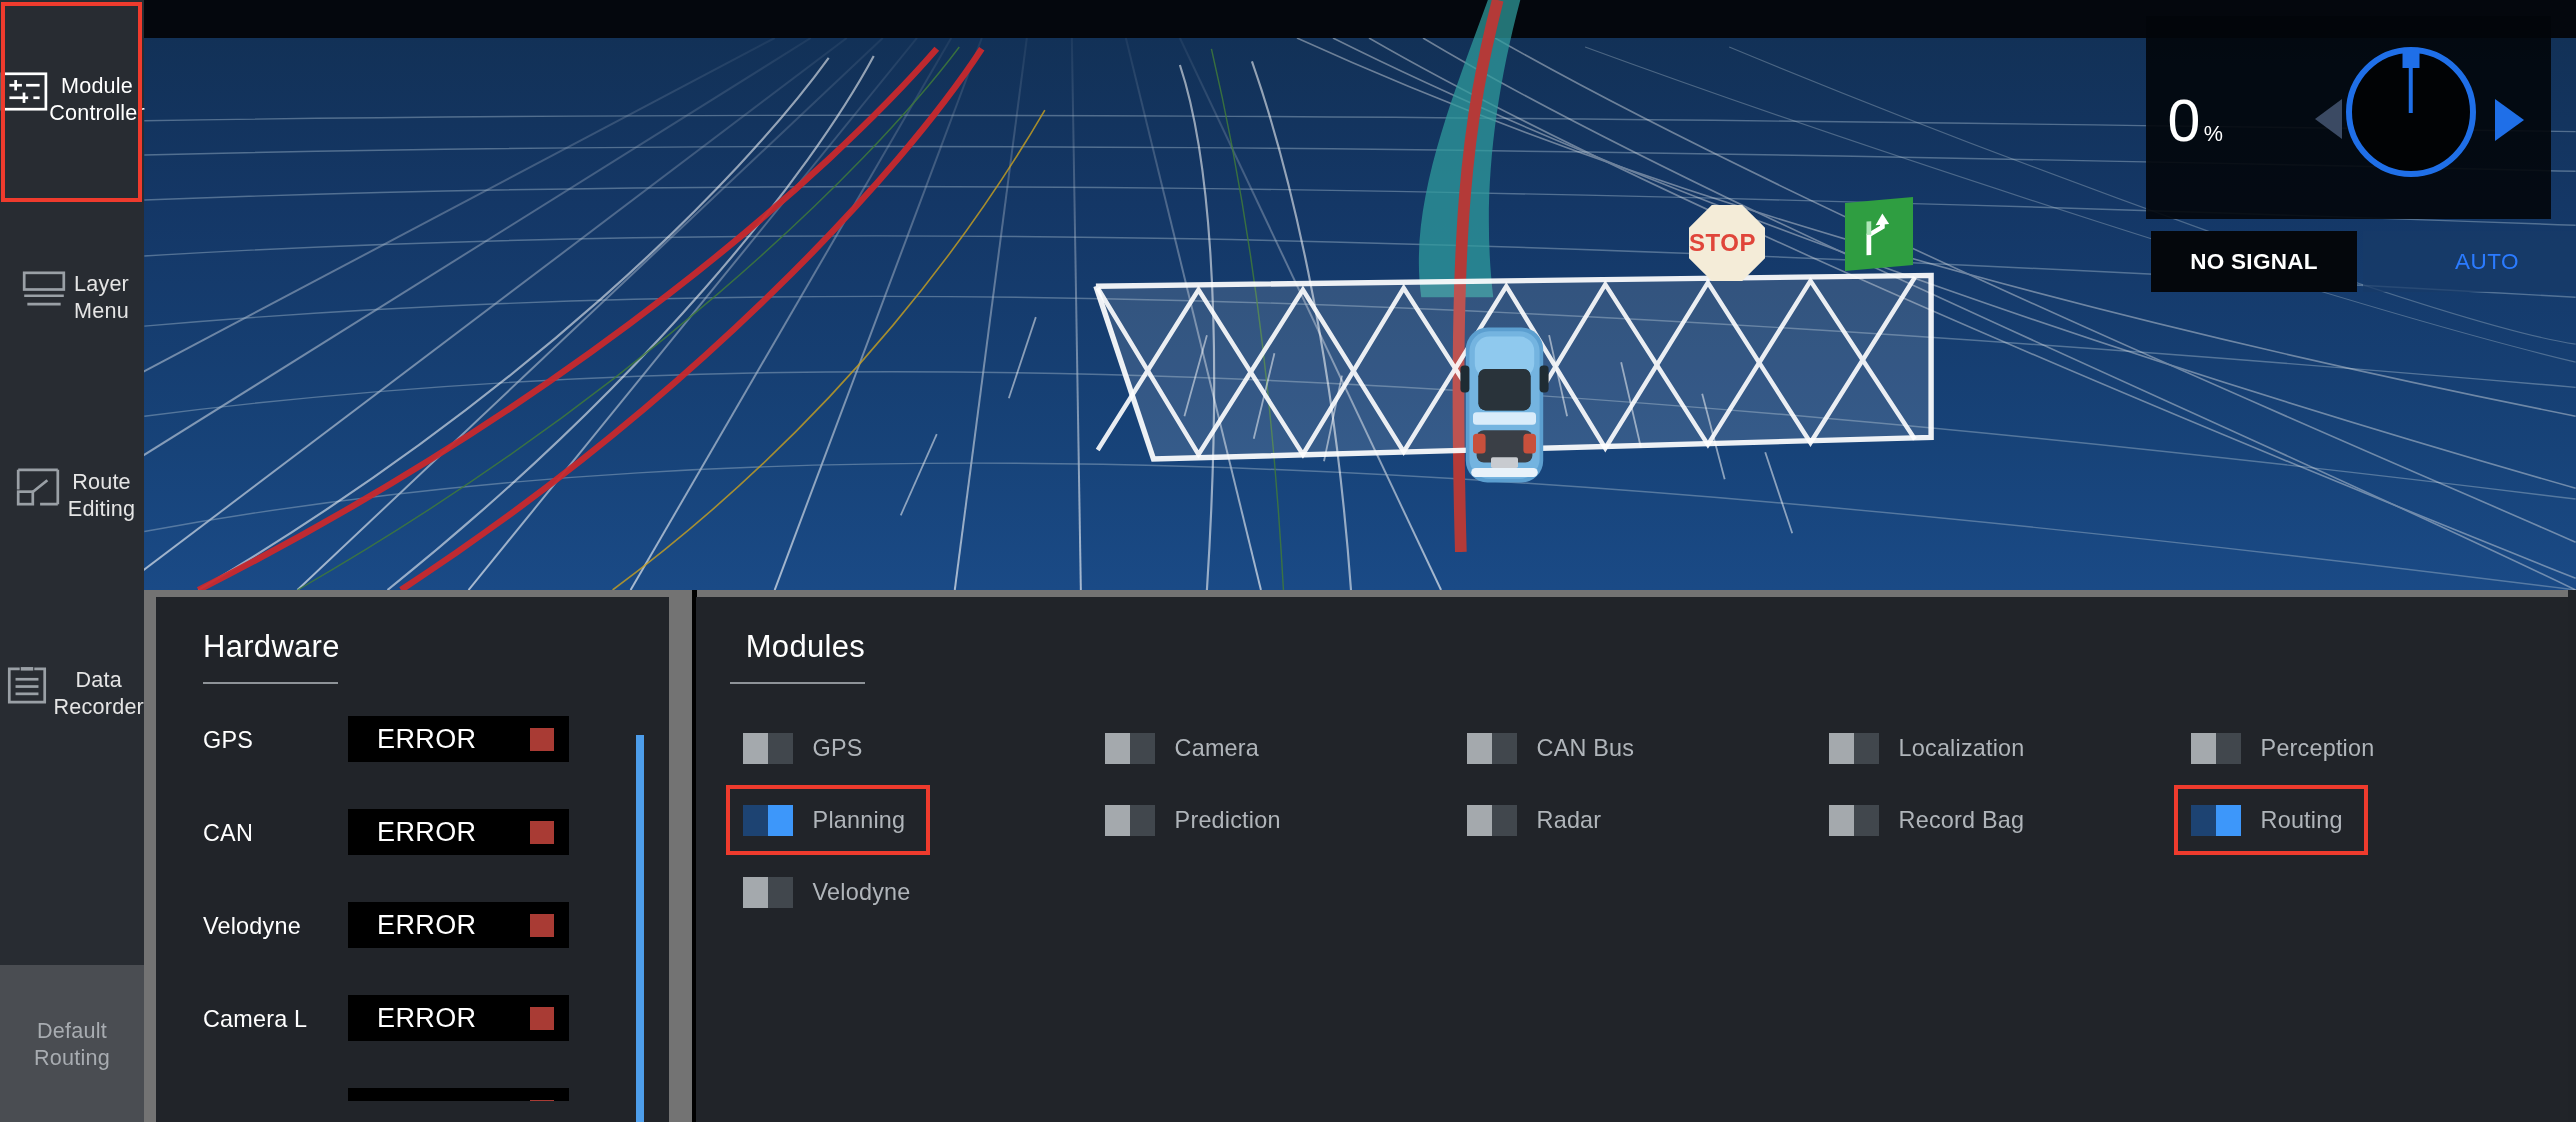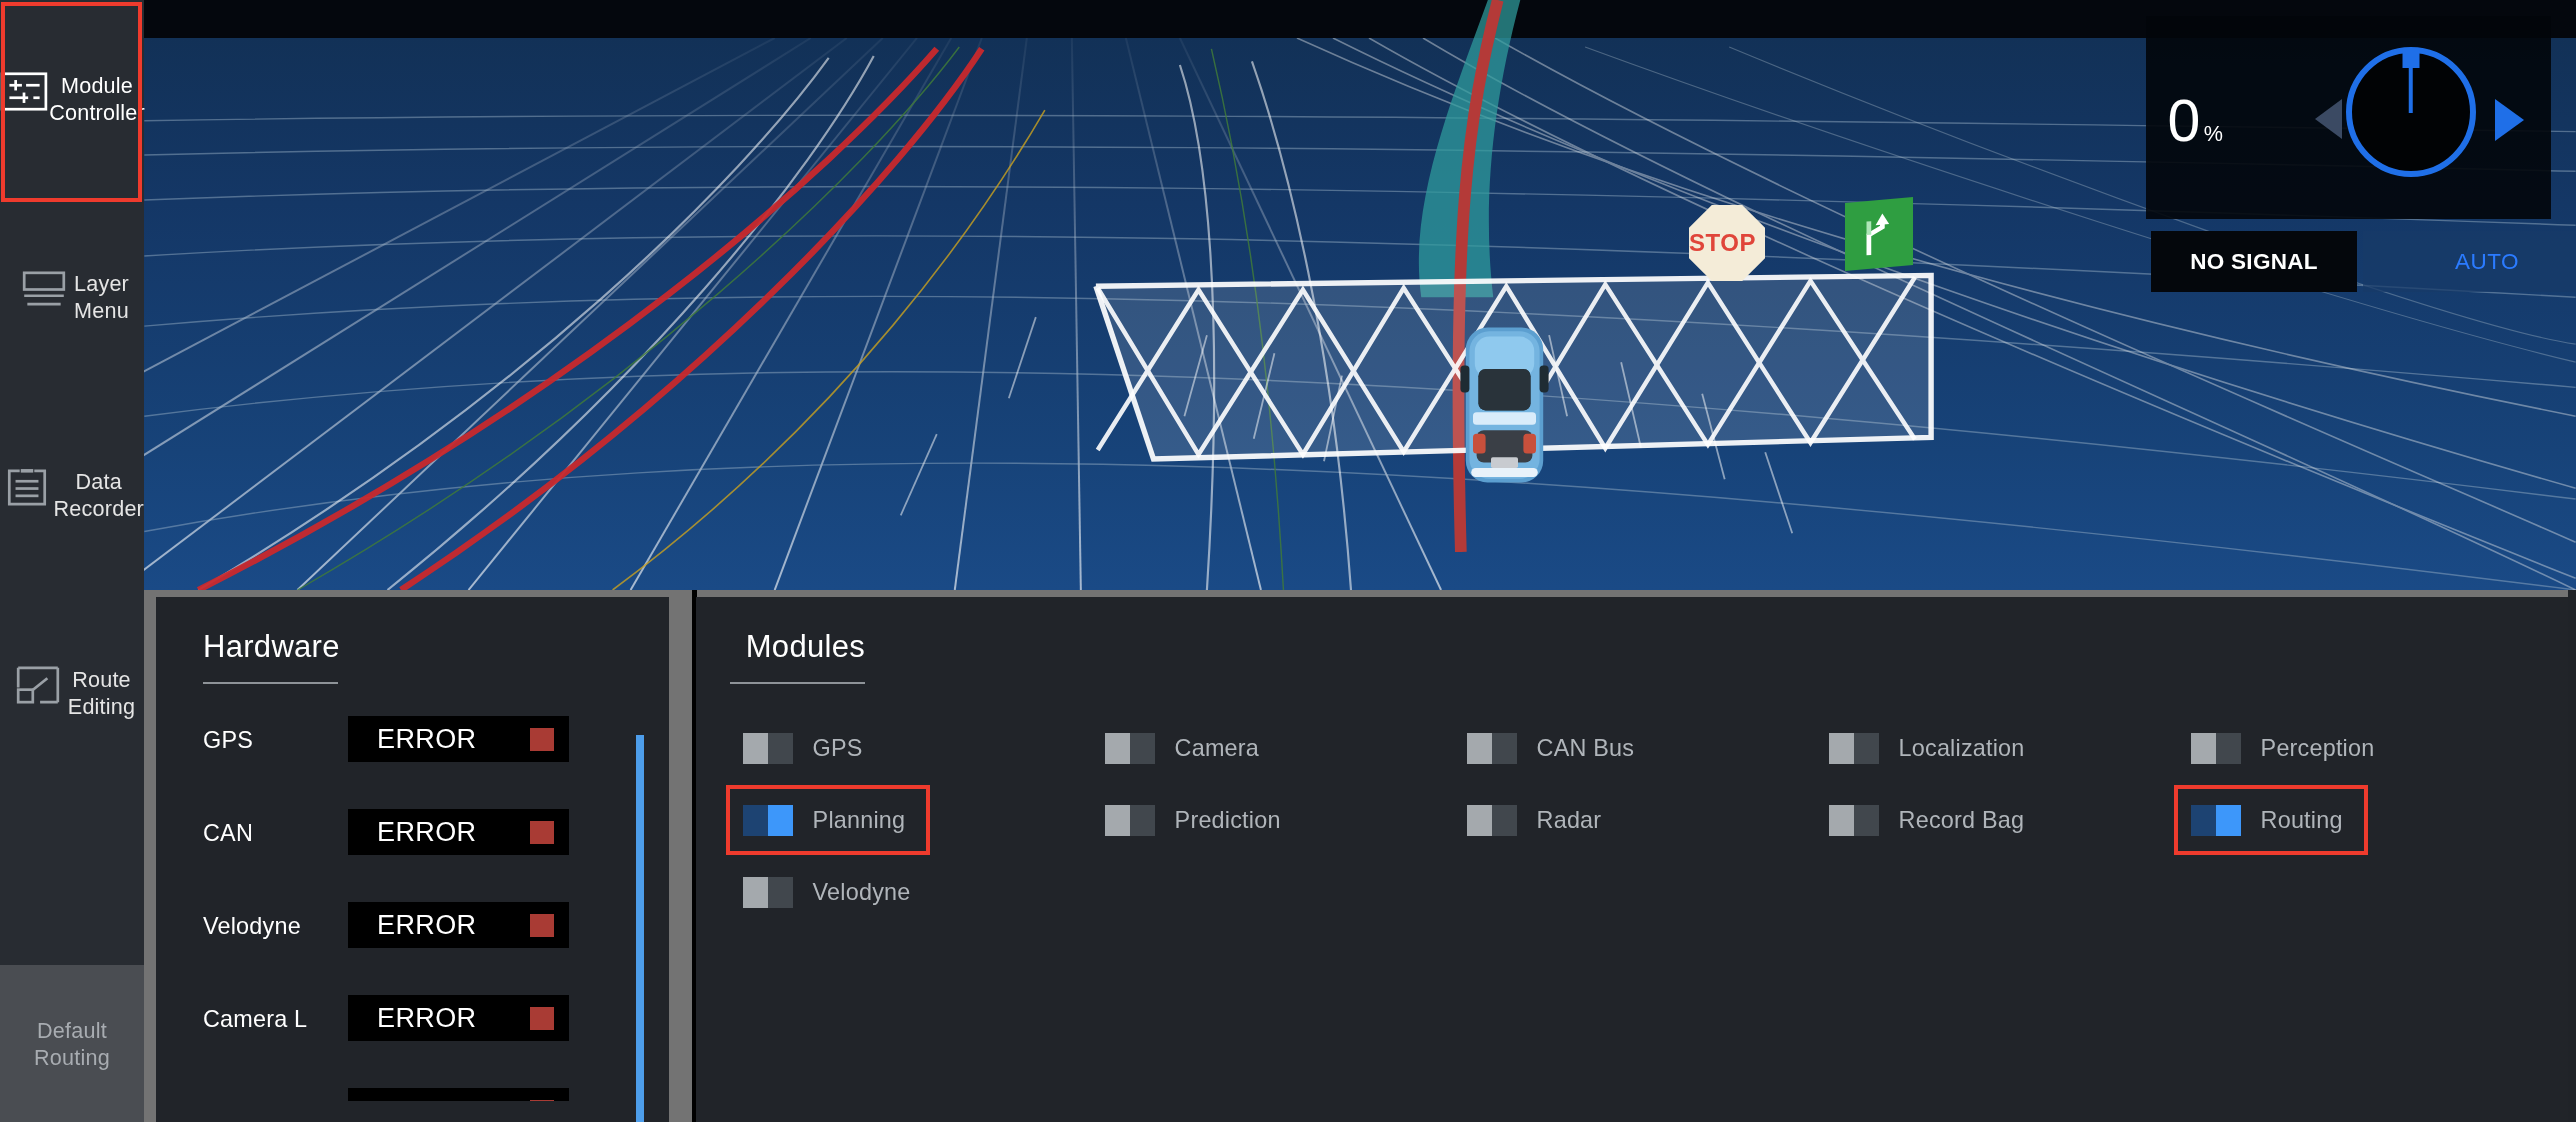--- a/index.html
+++ b/index.html
@@ -224,44 +224,44 @@
       </span>
       <div class="side-label">
         <span>Layer</span><br>
         <span>Menu</span>
       </div>
     </div>
 
     <div class="side-item">
       <span class="side-icon">
         <svg viewBox="0 0 48 40" width="50" height="43">
+          <path d="M5 3 L5 22 M5 3 L43 3 M43 3 L43 36 M43 36 L26 36" stroke="#9aa0a6" fill="none" stroke-width="2.6"></path>
+          <rect x="5" y="24" width="14" height="12" stroke="#9aa0a6" fill="none" stroke-width="2.6"></rect>
+          <line x1="18" y1="25" x2="33" y2="13" stroke="#9aa0a6" stroke-width="2.6"></line>
+        </svg>
+      </span>
+      <div class="side-label">
+        <span>Route</span><br>
+        <span>Editing</span>
+      </div>
+    </div>
+
+    <div class="side-item">
+      <span class="side-icon">
+        <svg viewBox="0 0 48 40" width="50" height="43">
           <path d="M17 4 L7 4 L7 36 L41 36 L41 4 L31 4" stroke="#9aa0a6" fill="none" stroke-width="2.6"></path>
           <line x1="18" y1="4" x2="30" y2="4" stroke="#9aa0a6" stroke-width="3.4"></line>
           <line x1="13" y1="14" x2="35" y2="14" stroke="#9aa0a6" stroke-width="2.6"></line>
           <line x1="13" y1="21" x2="35" y2="21" stroke="#9aa0a6" stroke-width="2.6"></line>
           <line x1="13" y1="28" x2="35" y2="28" stroke="#9aa0a6" stroke-width="2.6"></line>
         </svg>
       </span>
       <div class="side-label">
         <span>Data</span><br>
         <span>Recorder</span>
-      </div>
-    </div>
-
-    <div class="side-item">
-      <span class="side-icon">
-        <svg viewBox="0 0 48 40" width="50" height="43">
-          <path d="M5 3 L5 22 M5 3 L43 3 M43 3 L43 36 M43 36 L26 36" stroke="#9aa0a6" fill="none" stroke-width="2.6"></path>
-          <rect x="5" y="24" width="14" height="12" stroke="#9aa0a6" fill="none" stroke-width="2.6"></rect>
-          <line x1="18" y1="25" x2="33" y2="13" stroke="#9aa0a6" stroke-width="2.6"></line>
-        </svg>
-      </span>
-      <div class="side-label">
-        <span>Route</span><br>
-        <span>Editing</span>
       </div>
     </div>
 
     <div id="default-routing">
       <div class="side-label">
         <span>Default</span><br>
         <span>Routing</span>
       </div>
     </div>
   </div>

